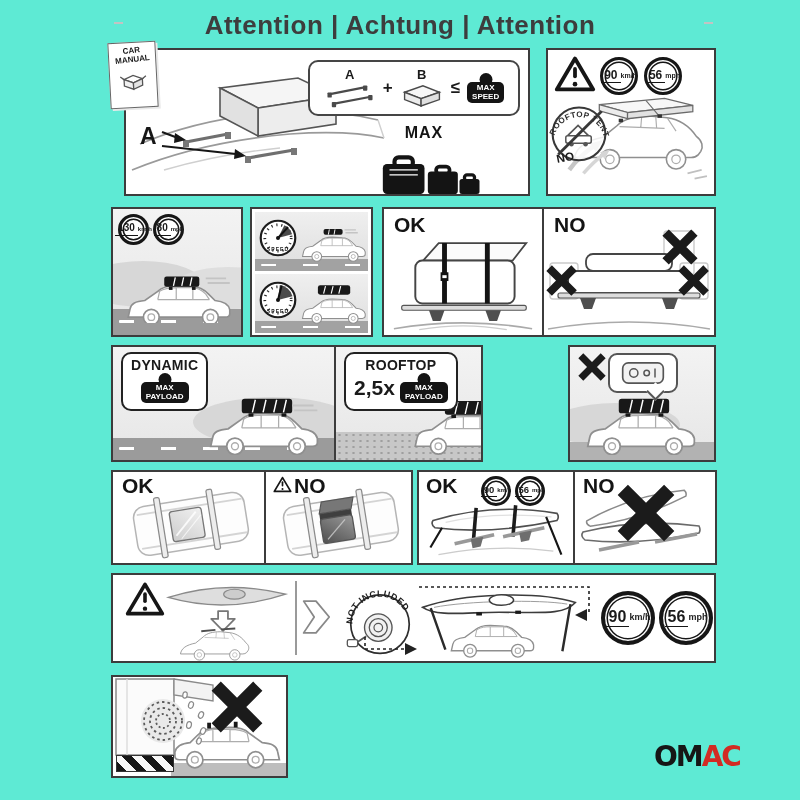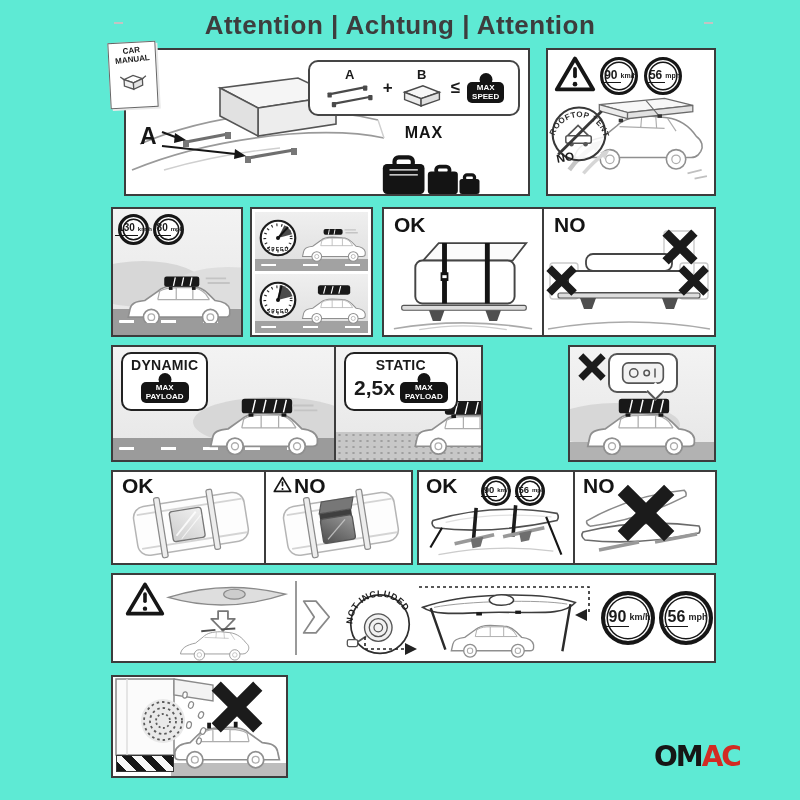--- a/index.html
+++ b/index.html
@@ -381,21 +381,21 @@
           </g>
       </svg>
     </div>
     <div class="vdiv" style="left:221px;"></div>
     <div class="abs" style="left:223px;top:0;width:217px;height:113px;overflow:hidden;">
       <div class="scene">
         <div class="tree" style="right:-6px;top:6px;width:40px;height:62px;"></div>
         <div class="grass" style="height:28px;"></div>
       </div>
       <div class="tagbox" style="left:8px;top:5px;">
-        <span class="tb-title">STATIC</span>
+        <span class="tb-title">ROOFTOP</span>
         <span class="tagrow">
           <span class="mult">2,5x</span>
           <span class="maxsign ms8">
             <div>MAX</div>
             <div>PAYLOAD</div>
           </span>
         </span>
       </div>
       <svg class="abs" style="left:150px;top:2px;z-index:3;" width="58" height="60" viewBox="0 0 70 74">
         <defs>

